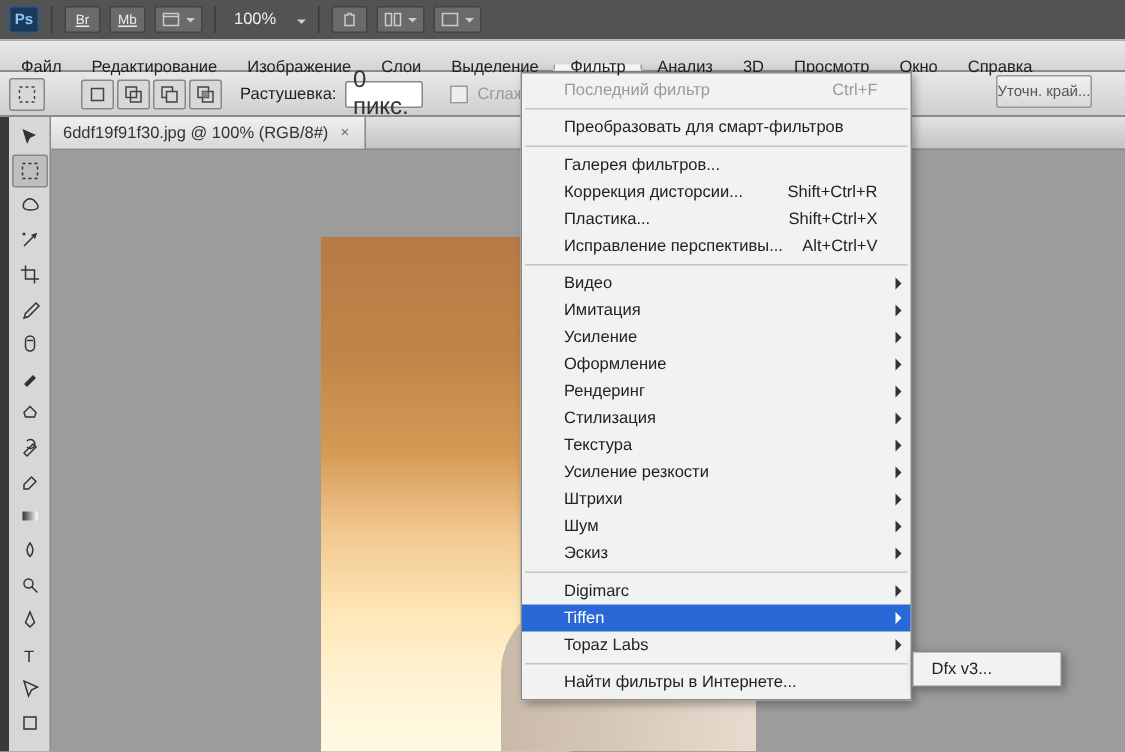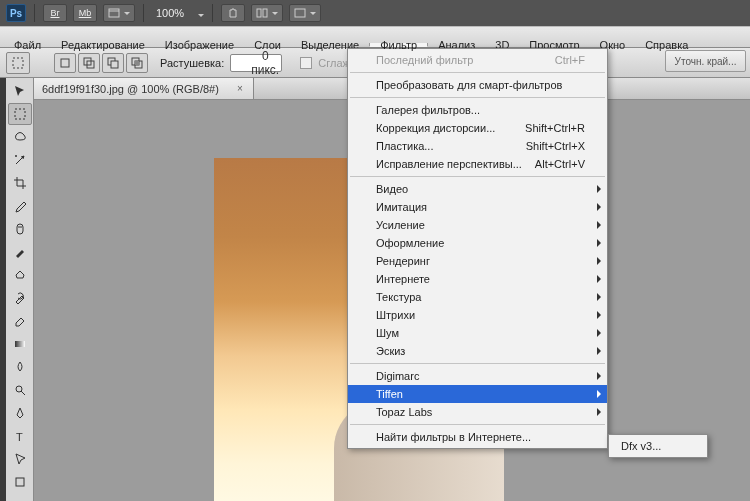--- a/index.html
+++ b/index.html
@@ -1,54 +1,54 @@
 <!DOCTYPE html>
 <html><head>
 <meta charset="utf-8">
 <style>
   * { box-sizing: border-box; margin: 0; padding: 0; font-family: Tahoma, Arial, sans-serif; font-size: 11px; user-select: none; }
   html, body { width: 750px; height: 501px; overflow: hidden; background: #fff; }
-  .app { width: 750px; height: 501px; position: relative; background: #535353; text-align: center; }
+  .app { width: 750px; height: 501px; position: relative; background: #535353; }
 
   
   .top-toolbar { height: 26px; background: #535353; display: flex; align-items: center; padding: 0 6px; gap: 6px; color: #ddd; }
   .ps-logo { width: 20px; height: 18px; background: #1a3a5a; border: 1px solid #2a5a8a; color: #89c8ff; font-weight: bold; display: flex; align-items: center; justify-content: center; font-size: 10px; border-radius: 2px; }
   .tb-btn { height: 18px; min-width: 24px; background: #6a6a6a; border: 1px solid #444; border-radius: 2px; display: flex; align-items: center; justify-content: center; color: #eee; font-size: 9px; padding: 0 4px; text-decoration: underline; }
   .tb-sep { width: 1px; height: 18px; background: #3a3a3a; margin: 0 2px; }
   .zoom-label { color: #eee; font-size: 11px; padding: 0 4px; }
   .dropdown-arrow::after { content: ""; display: inline-block; margin-left: 4px; border-top: 3px solid #ccc; border-left: 3px solid transparent; border-right: 3px solid transparent; }
 
   
   .menu-bar { height: 22px; background: linear-gradient(#e9e9e9,#d4d4d4); border-top: 1px solid #bbb; border-bottom: 1px solid #8a8a8a; display: flex; align-items: stretch; padding: 0 4px; }
   .menu-item { padding: 0 10px; display: flex; align-items: center; color: #222; cursor: default; margin-top: 16px; }
   .menu-item.active { background: #f5f5f5; border-left: 1px solid #999; border-right: 1px solid #999; border-bottom: 1px solid #f5f5f5; position: relative; z-index: 30; }
 
   
   .options-bar { height: 30px; background: linear-gradient(#e8e8e8,#cfcfcf); border-bottom: 1px solid #8a8a8a; display: flex; align-items: center; padding: 0 6px; gap: 6px; color: #222; }
   .opt-group { display: flex; align-items: center; gap: 2px; }
   .opt-tool-icon { width: 24px; height: 22px; background: #d8d8d8; border: 1px solid #888; border-radius: 2px; display: flex; align-items: center; justify-content: center; }
   .opt-mini { width: 22px; height: 20px; background: #d8d8d8; border: 1px solid #888; border-radius: 2px; display: flex; align-items: center; justify-content: center; }
   .opt-label { margin-left: 6px; }
-  .feather-input { width: 52px; height: 18px; background: #fff; border: 1px solid #888; border-radius: 2px; padding: 0 20px; display: flex; align-items: center; font-size: 12px; color: #333; }
+  .feather-input { width: 52px; height: 18px; background: #fff; border: 1px solid #888; border-radius: 2px; padding: 0 4px; display: flex; align-items: center; font-size: 16px; color: #333; }
   .checkbox { width: 12px; height: 12px; border: 1px solid #999; background: #eee; display: inline-block; }
   .smoothing-label { color: #999; }
-  .refine-btn { position: absolute; right: 4px; top: 50px; height: 22px; width: 81px; background: linear-gradient(#f2f2f2,#d8d8d8); border: 1px solid #999; border-radius: 2px; display: flex; align-items: center; justify-content: center; font-size: 10px; color: #555; }
+  .refine-btn { position: absolute; right: 22px; top: 50px; height: 22px; width: 64px; background: linear-gradient(#f2f2f2,#d8d8d8); border: 1px solid #999; border-radius: 2px; display: flex; align-items: center; justify-content: center; font-size: 10px; color: #555; }
 
   
   .workspace { position: absolute; top: 78px; left: 0; right: 0; bottom: 0; background: #535353; display: flex; }
   .left-strip { width: 6px; background: #3a3a3a; }
   .tools-panel { width: 28px; background: #d7d7d7; border-right: 1px solid #8a8a8a; display: flex; flex-direction: column; align-items: center; padding-top: 2px; gap: 1px; }
   .tool { width: 24px; height: 22px; display: flex; align-items: center; justify-content: center; color: #333; border-radius: 2px; position: relative; }
   .tool.active { background: #bfbfbf; border: 1px solid #888; }
   .tool .iconwrap { width: 16px; height: 16px; display: flex; align-items: center; justify-content: center; }
   svg { display: block; }
 
   .canvas-area { flex: 1; position: relative; background: #9c9c9c; }
   .doc-tab-bar { height: 22px; background: linear-gradient(#e2e2e2,#c4c4c4); border-bottom: 1px solid #8a8a8a; display: flex; align-items: stretch; }
-  .doc-tab { background: linear-gradient(#f0f0f0,#d8d8d8); border-right: 1px solid #888; padding: 0 8px; display: flex; align-items: center; gap: 16px; color: #333; font-size: 10px; }
+  .doc-tab { background: linear-gradient(#f0f0f0,#d8d8d8); border-right: 1px solid #888; padding: 0 8px; display: flex; align-items: center; gap: 6px; color: #333; font-size: 10px; }
   .doc-close { width: 10px; height: 10px; display: flex; align-items: center; justify-content: center; color: #666; font-size: 10px; }
 
   .canvas-bg { position: absolute; top: 22px; left: 0; right: 0; bottom: 0; background: #9c9c9c; }
   .photo { position: absolute; left: 180px; top: 58px; width: 290px; height: 360px; background: linear-gradient(180deg,#b87a46 0%,#c28548 22%,#d69a55 40%,#f2c991 55%,#ffe7b7 70%,#fff5d8 85%,#fffbe8 100%); }
   .silhouette { position: absolute; right: 0; top: 0; width: 190px; height: 360px; background: radial-gradient(ellipse 160px 260px at 140px 240px,#1a120b 0%,#1a120b 60%,transparent 62%); }
   .silhouette2 { position: absolute; right: 0; top: 0; width: 140px; height: 160px; background: radial-gradient(ellipse 110px 110px at 120px 100px,#160f09 0%,#160f09 60%,transparent 63%); }
   .shirt { position: absolute; right: 0; bottom: 0; width: 170px; height: 130px; background: linear-gradient(90deg,#c9b9a8,#e7dccf); border-top-left-radius: 80px 60px; }
 
   
   .dropdown { position: absolute; top: 48px; left: 347px; width: 261px; background: #f2f2f2; border: 1px solid #8a8a8a; box-shadow: 2px 2px 6px rgba(0,0,0,.35); z-index: 20; padding: 2px 0; }
@@ -358,25 +358,29 @@
       </div>
     <div class="dd-row">
         <span>Оформление</span>
         <span class="dd-arrow"></span>
       </div>
     <div class="dd-row">
         <span>Рендеринг</span>
         <span class="dd-arrow"></span>
       </div>
     <div class="dd-row">
-        <span>Интернете</span>
+        <span>Стилизация</span>
         <span class="dd-arrow"></span>
       </div>
     <div class="dd-row">
         <span>Текстура</span>
+        <span class="dd-arrow"></span>
+      </div>
+    <div class="dd-row">
+        <span>Усиление резкости</span>
         <span class="dd-arrow"></span>
       </div>
     <div class="dd-row">
         <span>Штрихи</span>
         <span class="dd-arrow"></span>
       </div>
     <div class="dd-row">
         <span>Шум</span>
         <span class="dd-arrow"></span>
       </div>

